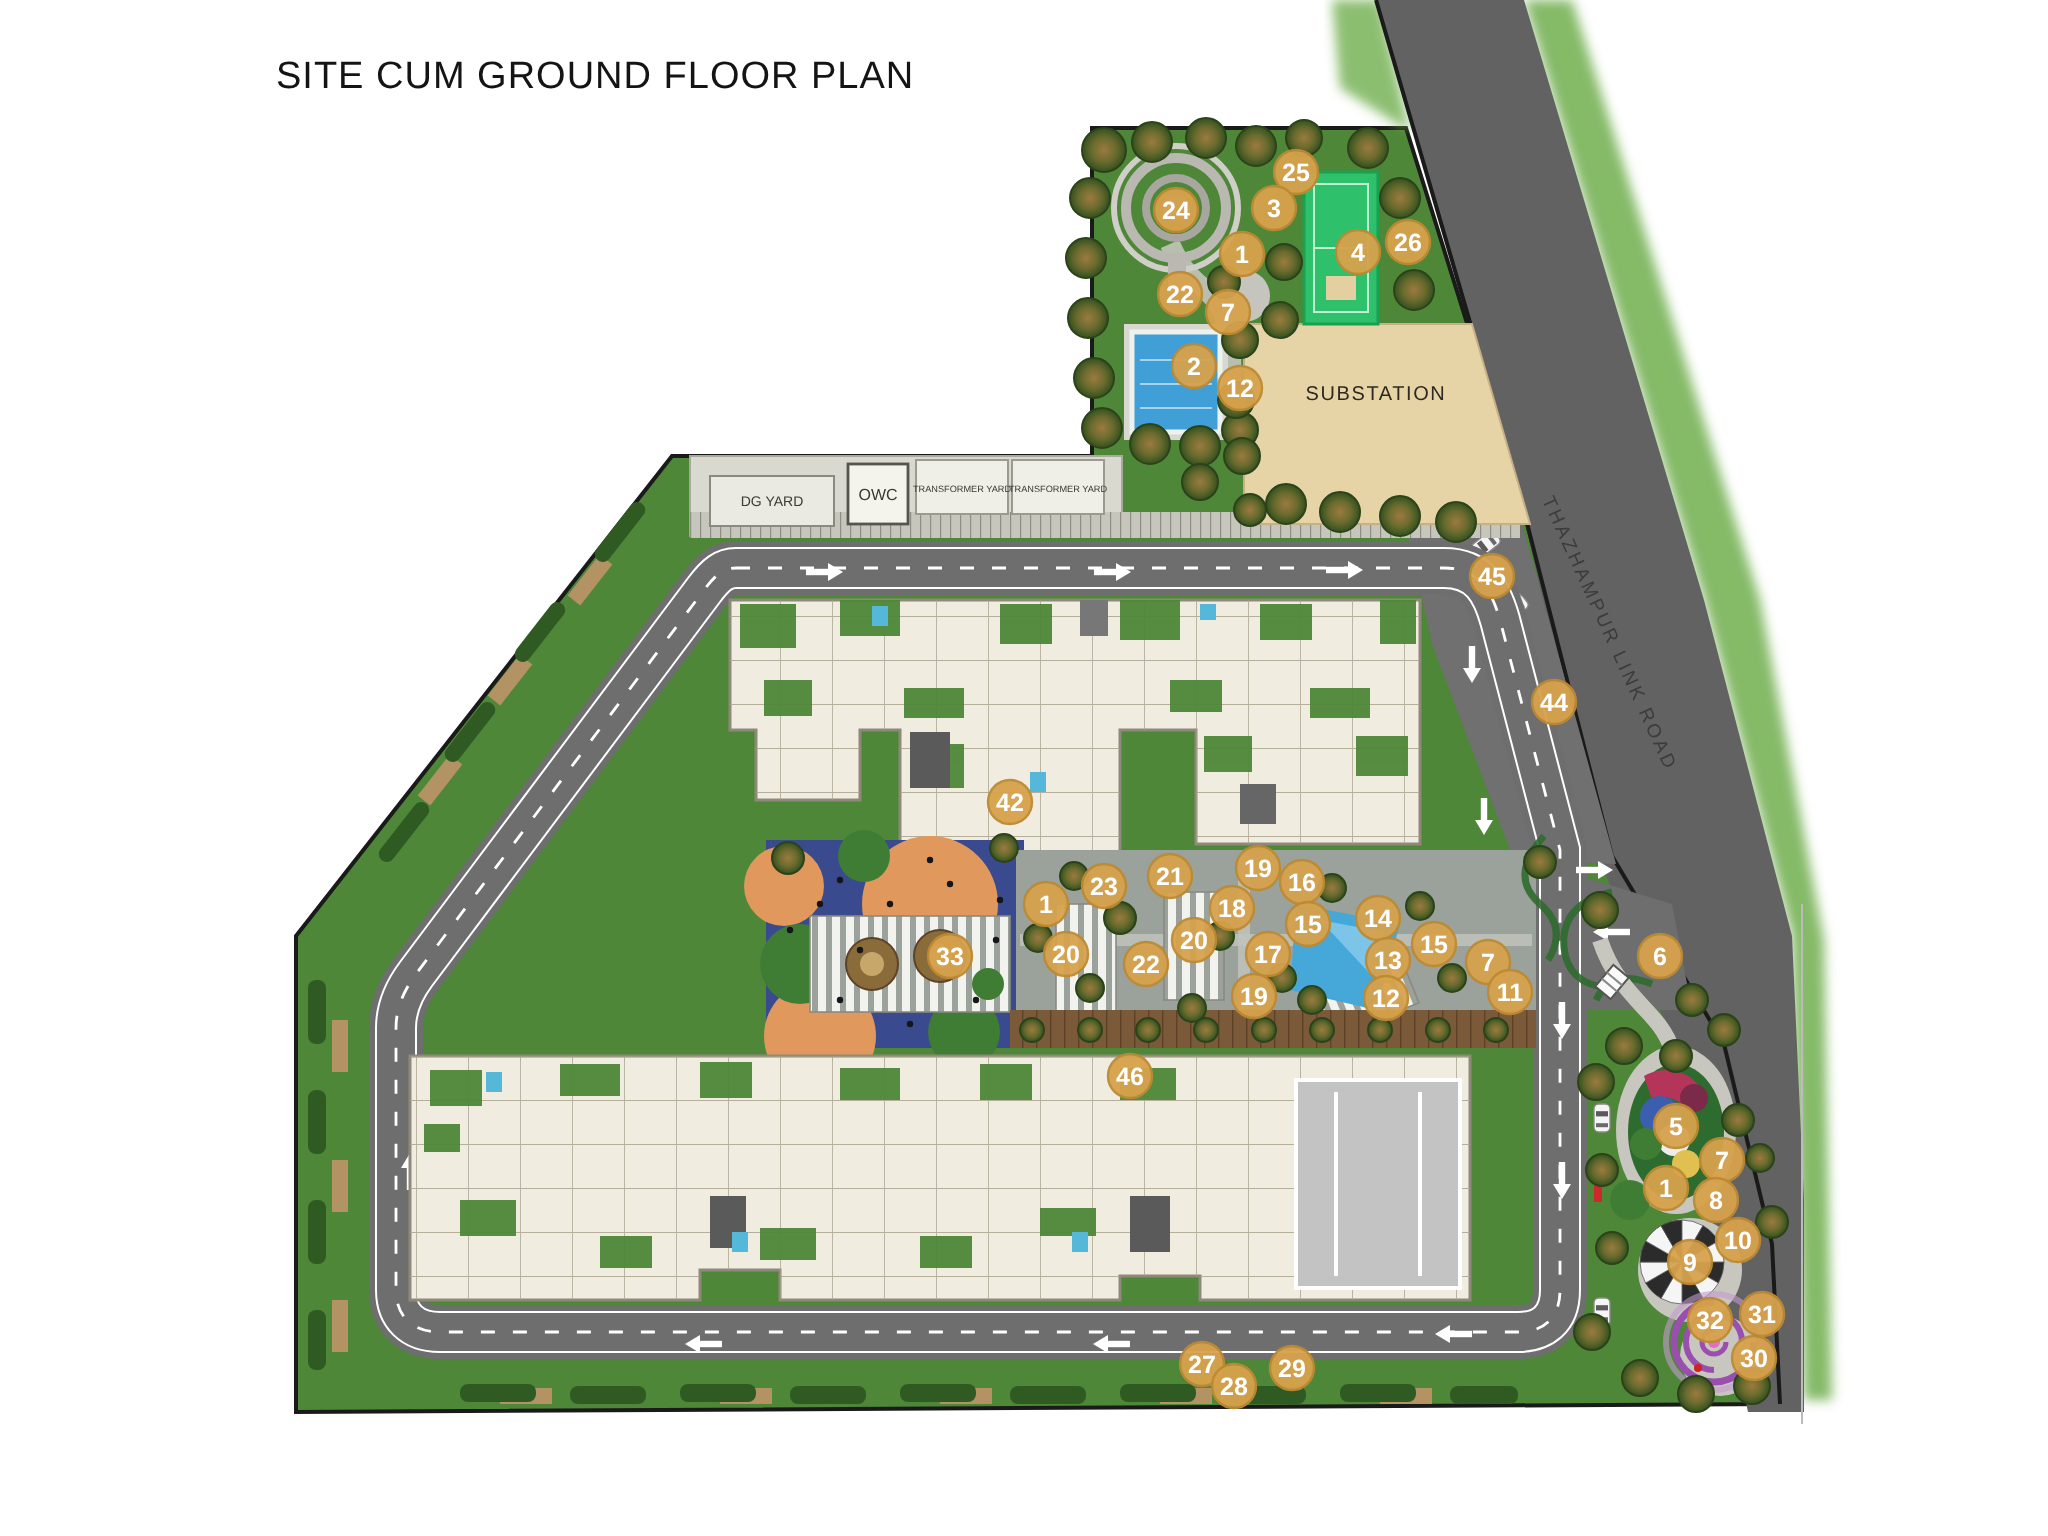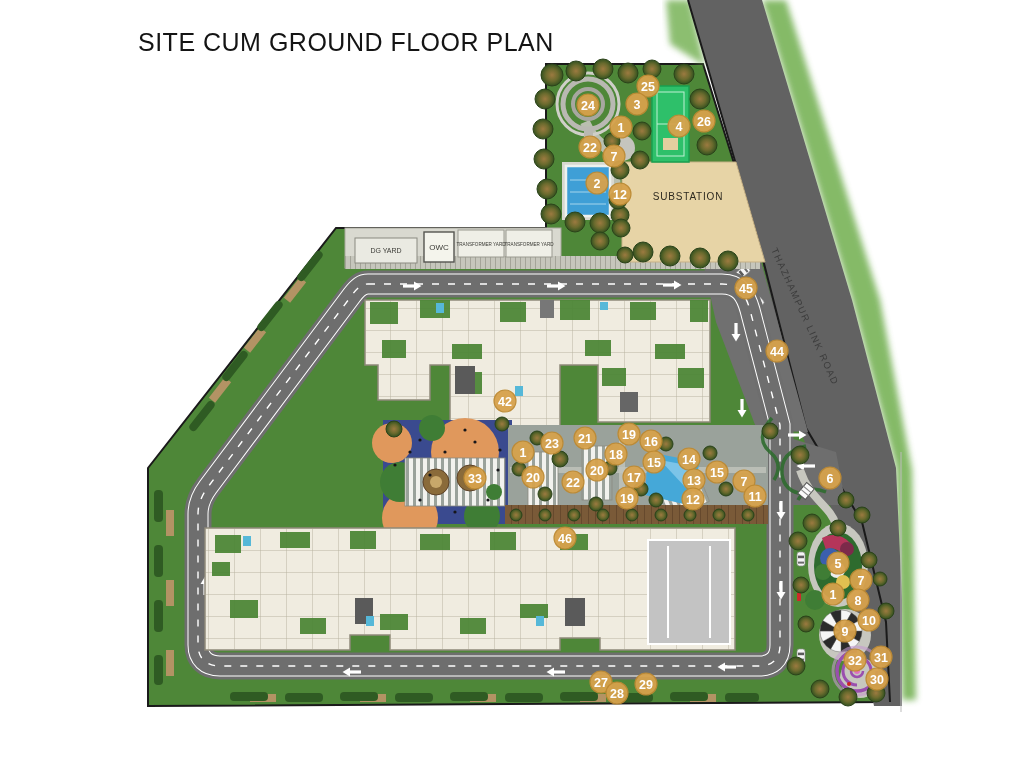--- a/index.html
+++ b/index.html
@@ -1,18 +1,18 @@
 <!DOCTYPE html>
 <html><head>
 <meta charset="utf-8">
 <style>
   html,body{margin:0;padding:0;background:#ffffff;}
   #stage{position:relative;width:1024px;height:768px;background:#ffffff;overflow:hidden;
          font-family:"Liberation Sans", sans-serif;}
-  #plan-title{position:absolute;left:138px;top:28px;font-size:25px;color:#141414;
+  #plan-title{position:absolute;left:138px;top:28px;font-size:19px;color:#141414;
               letter-spacing:.5px;font-weight:400;}
   svg{position:absolute;left:0;top:0;}
   svg text{font-family:"Liberation Sans", sans-serif;}
   .marker-text{font-weight:bold;fill:#ffffff;}
 </style>
 </head>
 <body>
 
 <div id="stage">
   <div id="plan-title">SITE CUM GROUND FLOOR PLAN</div>

